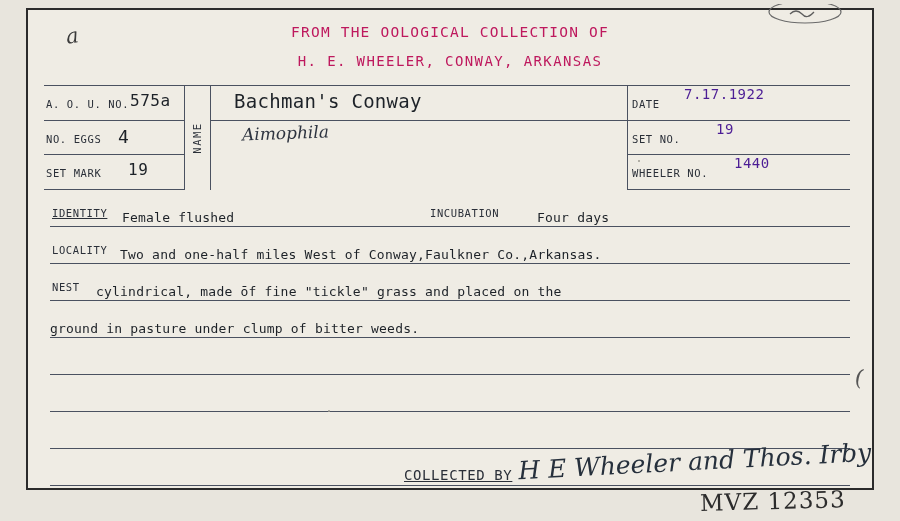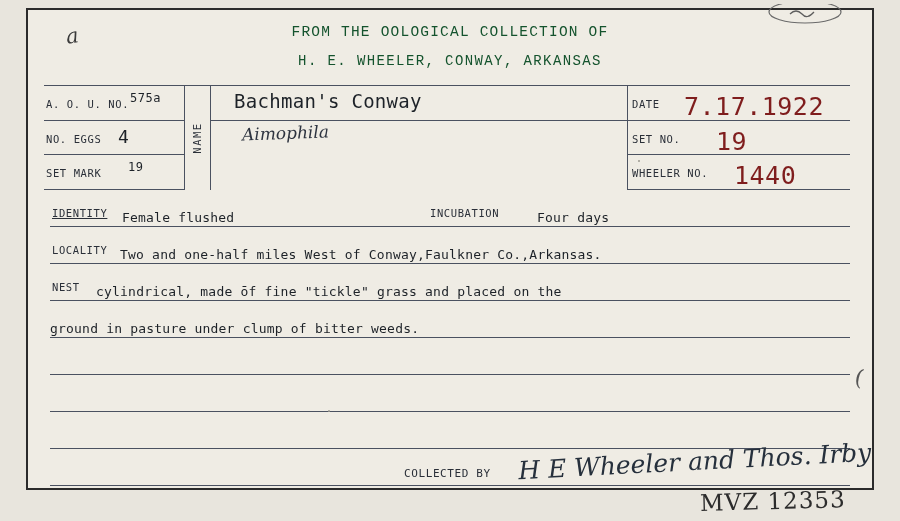--- a/index.html
+++ b/index.html
@@ -37,23 +37,22 @@
   .top-scribble {
     position: absolute;
     right: 12px;
     top: -6px;
     width: 110px;
     height: 28px;
   }
   
   .hdr {
     text-align: center;
-    color: #14532d;
+    color: #be185d;
     letter-spacing: 1.2px;
-    font-family: Liberation Mono, monospace;
   }
   .hdr1 {
     margin-top: 14px;
     font-size: 14.5px;
   }
   .hdr2 {
     margin-top: 13px;
     font-size: 14px;
     letter-spacing: 1.4px;
   }
@@ -87,21 +86,21 @@
     position: absolute;
     left: 2px;
     top: 12px;
     font-size: 10.5px;
     letter-spacing: 0.6px;
     color: #2a2f38;
   }
   .lrow .val {
     position: absolute;
     top: 5px;
-    font-size: 12px;
+    font-size: 16px;
     color: #1d2228;
     letter-spacing: 0.5px;
   }
   .lrow.r1 .val { left: 86px; }
   .lrow.r2 .val { left: 74px; font-size: 18px; }
   .lrow.r3 .val { left: 84px; }
   .lrow .ruleline {
     position: absolute;
     left: 0;
     right: 0;
@@ -185,23 +184,23 @@
   .rrow .lbl {
     position: absolute;
     left: 4px;
     top: 12px;
     font-size: 10.5px;
     letter-spacing: 0.6px;
     color: #2a2f38;
   }
   .rrow .val {
     position: absolute;
-    top: 6px;
-    font-size: 25px;
-    color: #7f1d1d;
+    top: 0;
+    font-size: 14px;
+    color: #4c1d95;
     letter-spacing: 0.5px;
   }
   .rrow.r1 .val { left: 56px; }
   .rrow.r2 .val { left: 88px; }
   .rrow.r3 .val { left: 106px; }
   .rrow .ruleline {
     position: absolute;
     left: 0; right: 0; bottom: 0;
     border-bottom: 1.5px solid #4a5160;
   }
@@ -240,23 +239,24 @@
   .txt-nest2 { left: 0px; }
   .collected-row {
     position: relative;
     height: 36px;
     border-bottom: 1.5px solid #4a5160;
   }
   .lbl-collected {
     position: absolute;
     left: 354px;
     top: 18px;
-    font-size: 11px;
+    font-size: 14px;
     letter-spacing: 0.6px;
     color: #2a2f38;
+    text-decoration: underline;
   }
   .sig {
     position: absolute;
     left: 468px;
     top: -2px;
     font-family: "DejaVu Serif", serif;
     font-style: italic;
     font-size: 25px;
     color: #26303c;
     transform: rotate(-3deg);

